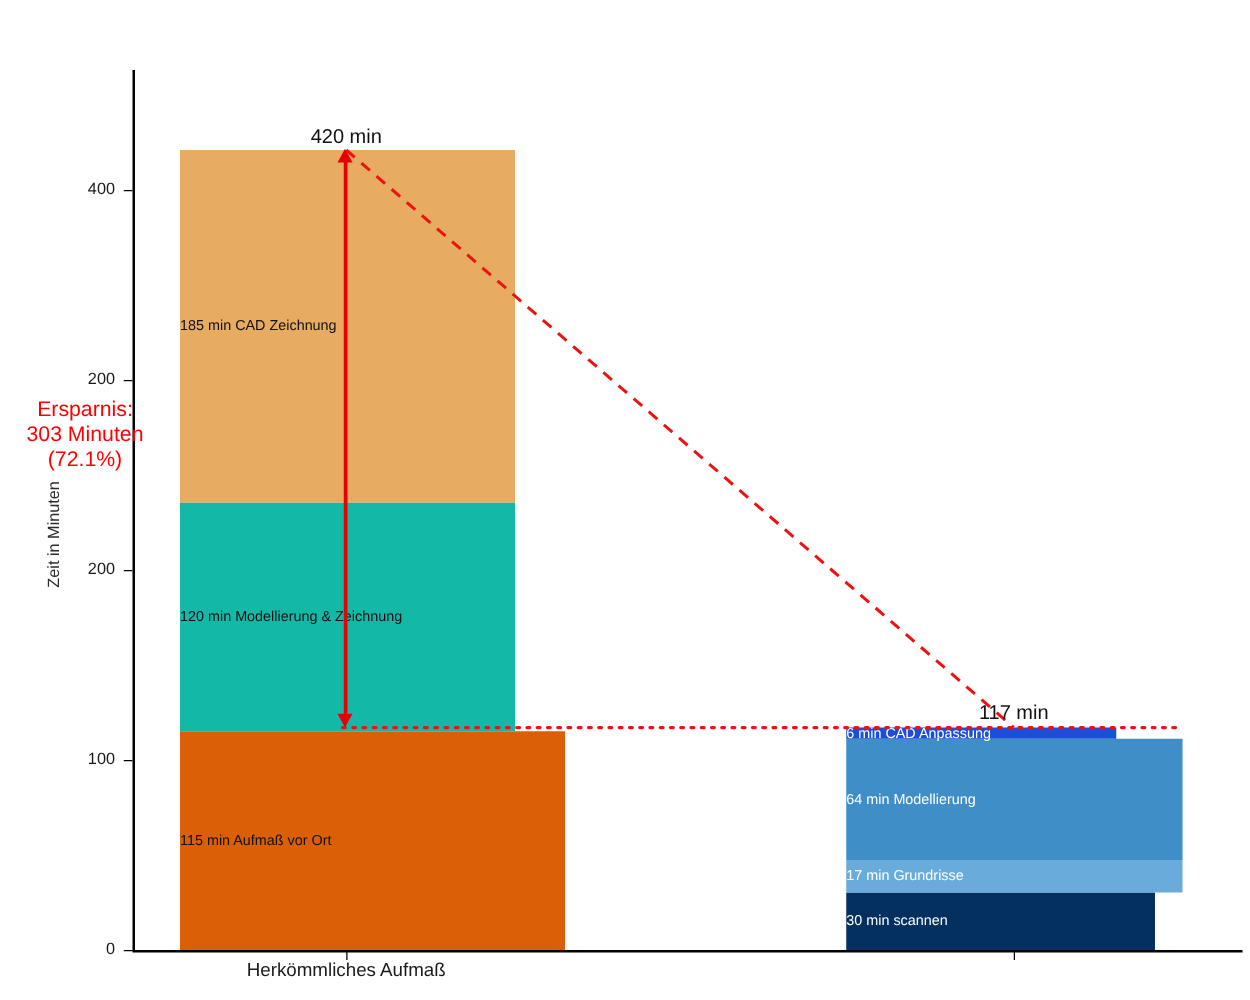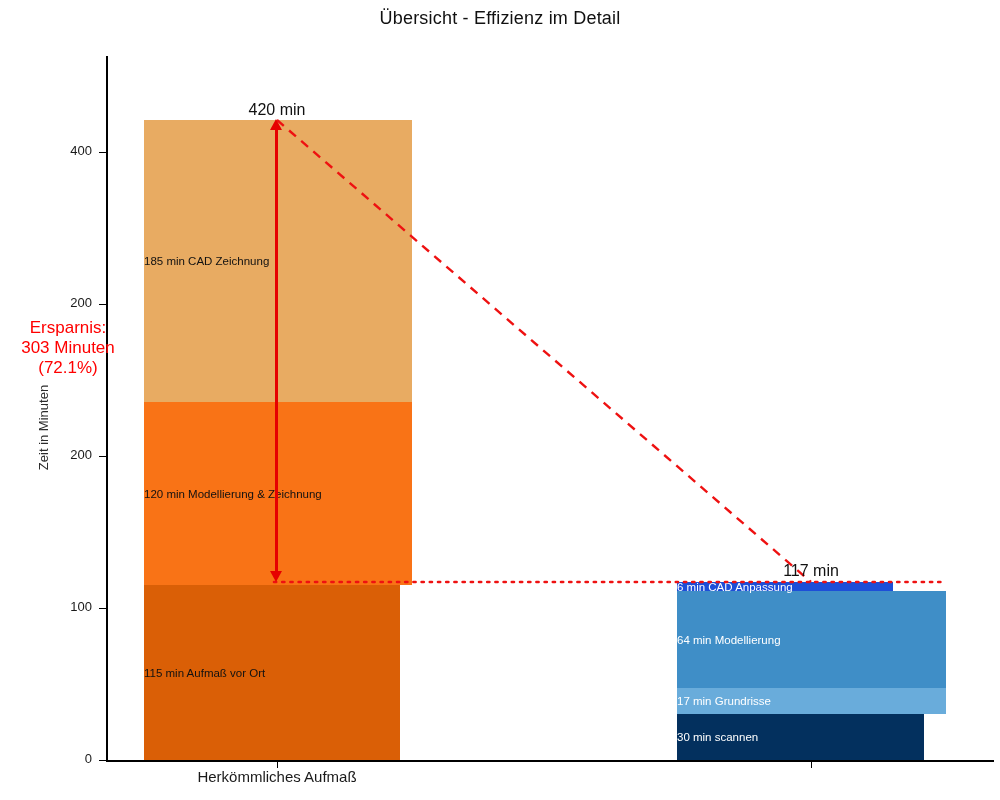--- a/index.html
+++ b/index.html
@@ -124,21 +124,20 @@
     left: 0; top: 0;
     width: 1000px; height: 800px;
     pointer-events: none;
   }
 </style>
 </head>
 <body>
 
 <div id="root">
 
-  <div class="chart-title">Übersicht - Effizienz im Detail</div>
 
   <div class="y-spine"></div>
   <div class="x-spine"></div>
 
   <div class="tick" style="top:760px"></div>
   <div class="tick" style="top:608px"></div>
   <div class="tick" style="top:456px"></div>
   <div class="tick" style="top:304px"></div>
   <div class="tick" style="top:152px"></div>
 
@@ -147,24 +146,24 @@
   <div class="tick-label" style="left:32px; top:456px; right:auto;">200</div>
   <div class="tick-label" style="left:32px; top:304px; right:auto;">200</div>
   <div class="tick-label" style="left:32px; top:152px; right:auto;">400</div>
 
   <div class="y-axis-title">Zeit in Minuten</div>
 
   <div class="xtick" style="left:277px"></div>
   <div class="xtick" style="left:811px"></div>
   <div class="x-label" style="left:112px">Herkömmliches Aufmaß</div>
 
-  <div class="seg dark-text" style="left:144px; width:256px; top:585px; height:175px; background:#da5f06;">
+  <div class="seg dark-text" style="left:144px; width:308px; top:585px; height:175px; background:#da5f06;">
     <span>115 min Aufmaß vor Ort</span>
   </div>
-  <div class="seg dark-text" style="left:144px; width:268px; top:402px; height:183px; background:#f97316;">
+  <div class="seg dark-text" style="left:144px; width:268px; top:402px; height:183px; background:#14b8a6;">
     <span>120 min Modellierung &amp; Zeichnung</span>
   </div>
   <div class="seg dark-text" style="left:144px; width:268px; top:120px; height:282px; background:#e8ab62;">
     <span>185 min CAD Zeichnung</span>
   </div>
 
   <div class="seg light-text" style="left:677px; width:247px; top:714px; height:46px; background:#03305e;">
     <span>30 min scannen</span>
   </div>
   <div class="seg light-text" style="left:677px; width:269px; top:688px; height:26px; background:#69acdb;">

